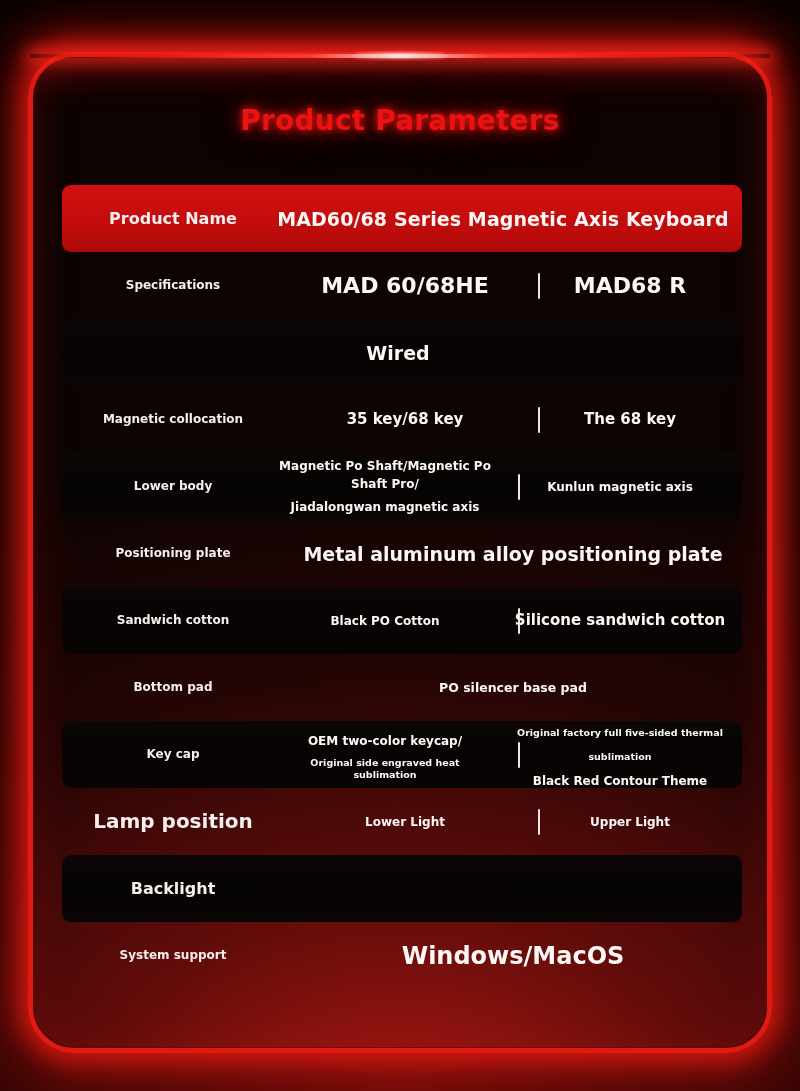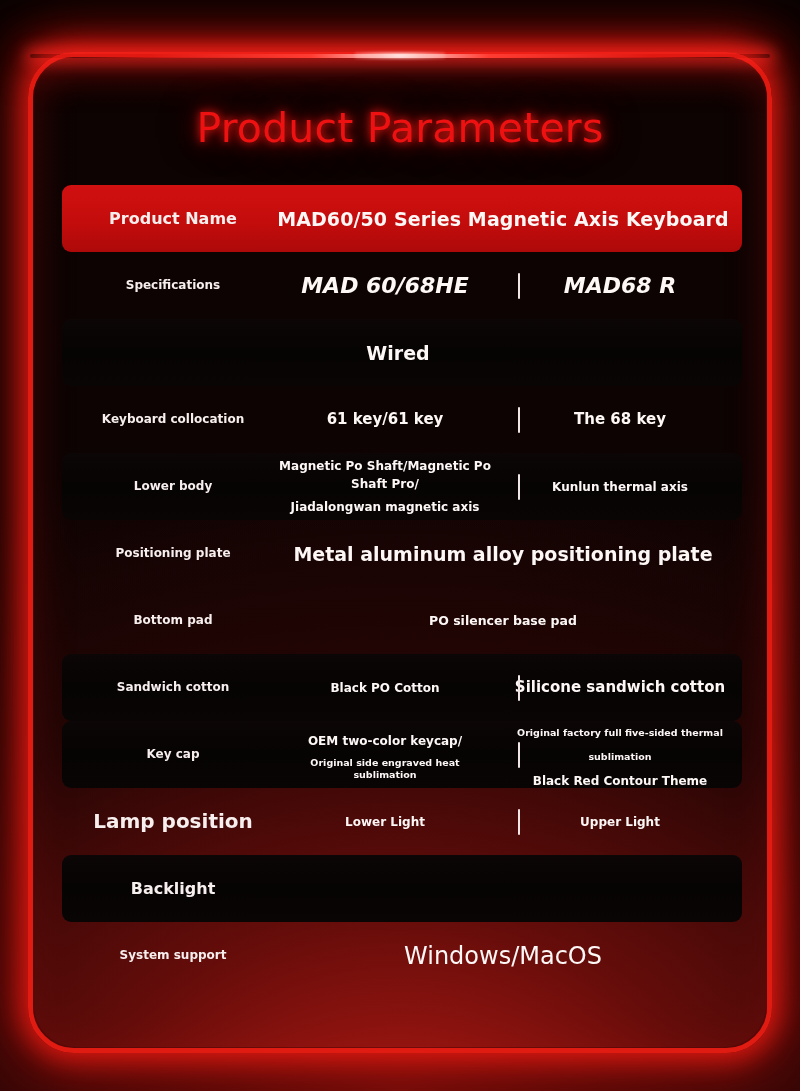--- a/index.html
+++ b/index.html
@@ -75,22 +75,22 @@
   #content {
     position:absolute;
     left:0; top:0; right:0; bottom:0;
     padding:0;
   }
 
   #page-title {
     position:absolute;
     top:104px; left:0; width:100%;
     text-align:center;
-    font-size:41px;
-    font-weight:normal;
+    font-size:28px;
+    font-weight:bold;
     letter-spacing:.2px;
     color:#ee1111;
     text-shadow:
       0 0 8px rgba(255,30,24,.95),
       0 0 20px rgba(230,18,14,.7),
       0 0 38px rgba(200,14,10,.5);
   }
 
   #table {
     position:absolute;
@@ -100,21 +100,21 @@
 
   .row {
     position:relative;
     display:flex;
     align-items:center;
     height:67px;
     border-radius:9px;
   }
   .row.red     { background:linear-gradient(180deg,#d11010 0%,#c40c0c 55%,#ad0909 100%); }
   .row.dark    { background:linear-gradient(180deg,#0c0606 0%,#060303 50%,#0a0505 100%); }
-  .row.clear   { background:transparent; }
+  .row.clear   { background:transparent;gap:20px; }
 
   .cell-label {
     width:210px;
     flex:0 0 210px;
     text-align:center;
     color:#f7eeee;
     font-size:12px;
     font-weight:bold;
     line-height:1.22;
     padding-left:12px;
@@ -135,21 +135,21 @@
     text-align:center;
     color:#fdf7f6;
     line-height:1.5;
     padding:0 6px;
   }
   .col.left-col  { flex:0 0 226px; }
   .col.right-col { flex:1 1 auto; }
   .v-md   { font-size:15px; font-weight:bold; }
   .v-sm   { font-size:12px; font-weight:bold; }
   .v-xs   { font-size:9.5px;  font-weight:bold; line-height:1.25; }
-  .v-xxl  { font-size:22px; font-weight:bold;font-style:italic; }
+  .v-xxl  { font-size:22px; font-weight:bold; }
 
   .line2 { display:block; margin-top:5px; }
 
   .divider {
     position:absolute;
     left:246px;
     top:50%;
     transform:translateY(-50%);
     width:2px; height:26px;
     background:#efe6e5;
@@ -157,21 +157,21 @@
   }
 
   .merged {
     flex:1 1 auto;
     text-align:center;
     color:#fdf7f6;
     padding-right:8px;
   }
   .merged.m-lg  { font-size:19px; font-weight:bold; }
   .merged.m-sm  { font-size:12.5px; font-weight:bold; }
-  .merged.m-xl  { font-size:24px; font-weight:normal; }
+  .merged.m-xl  { font-size:24px; font-weight:bold; }
   .merged.m-hdr { font-size:19px; font-weight:bold; letter-spacing:.1px; }
 </style>
 </head>
 <body>
 
 <div id="scene">
 
   <div id="frame-glow"></div>
   <div id="frame-inner"></div>
   <div id="top-streak"></div>
@@ -179,80 +179,80 @@
 
   <div id="content">
 
     <div id="page-title">Product Parameters</div>
 
     <div id="table">
 
       <div class="row red">
         <div class="cell-label big">Product Name</div>
         <div class="cell-values">
-          <div class="merged m-hdr">MAD60/50 Series Magnetic Axis Keyboard</div>
+          <div class="merged m-hdr">MAD60/68 Series Magnetic Axis Keyboard</div>
         </div>
       </div>
 
       <div class="row clear">
         <div class="cell-label">Specifications</div>
         <div class="cell-values">
           <div class="col left-col v-xxl">MAD 60/68HE</div>
           <div class="divider"></div>
           <div class="col right-col v-xxl">MAD68 R</div>
         </div>
       </div>
 
       <div class="row dark">
         <div class="cell-values">
           <div class="merged m-lg">Wired</div>
         </div>
       </div>
 
       <div class="row clear">
-        <div class="cell-label">Keyboard collocation</div>
-        <div class="cell-values">
-          <div class="col left-col v-md">61 key/61 key</div>
+        <div class="cell-label">Magnetic collocation</div>
+        <div class="cell-values">
+          <div class="col left-col v-md">35 key/68 key</div>
           <div class="divider"></div>
           <div class="col right-col v-md">The 68 key</div>
         </div>
       </div>
 
       <div class="row dark">
         <div class="cell-label">Lower body</div>
         <div class="cell-values">
           <div class="col left-col v-sm">
             <span>Magnetic Po Shaft/Magnetic Po Shaft Pro/</span>
             <span class="line2">Jiadalongwan magnetic axis</span>
           </div>
           <div class="divider"></div>
-          <div class="col right-col v-sm">Kunlun thermal axis</div>
+          <div class="col right-col v-sm">Kunlun magnetic axis</div>
         </div>
       </div>
 
       <div class="row clear">
         <div class="cell-label">Positioning plate</div>
         <div class="cell-values">
           <div class="merged m-lg">Metal aluminum alloy positioning plate</div>
         </div>
       </div>
 
+      <div class="row dark">
+        <div class="cell-label">Sandwich cotton</div>
+        <div class="cell-values">
+          <div class="col left-col v-sm">Black PO Cotton</div>
+          <div class="divider"></div>
+          <div class="col right-col v-md">Silicone sandwich cotton</div>
+        </div>
+      </div>
+
       <div class="row clear">
         <div class="cell-label">Bottom pad</div>
         <div class="cell-values">
           <div class="merged m-sm">PO silencer base pad</div>
-        </div>
-      </div>
-
-      <div class="row dark">
-        <div class="cell-label">Sandwich cotton</div>
-        <div class="cell-values">
-          <div class="col left-col v-sm">Black PO Cotton</div>
-          <div class="divider"></div>
-          <div class="col right-col v-md">Silicone sandwich cotton</div>
         </div>
       </div>
 
       <div class="row dark">
         <div class="cell-label">Key cap</div>
         <div class="cell-values">
           <div class="col left-col">
             <span class="v-sm">OEM two-color keycap/</span>
             <span class="line2 v-xs">Original side engraved heat sublimation</span>
           </div>

